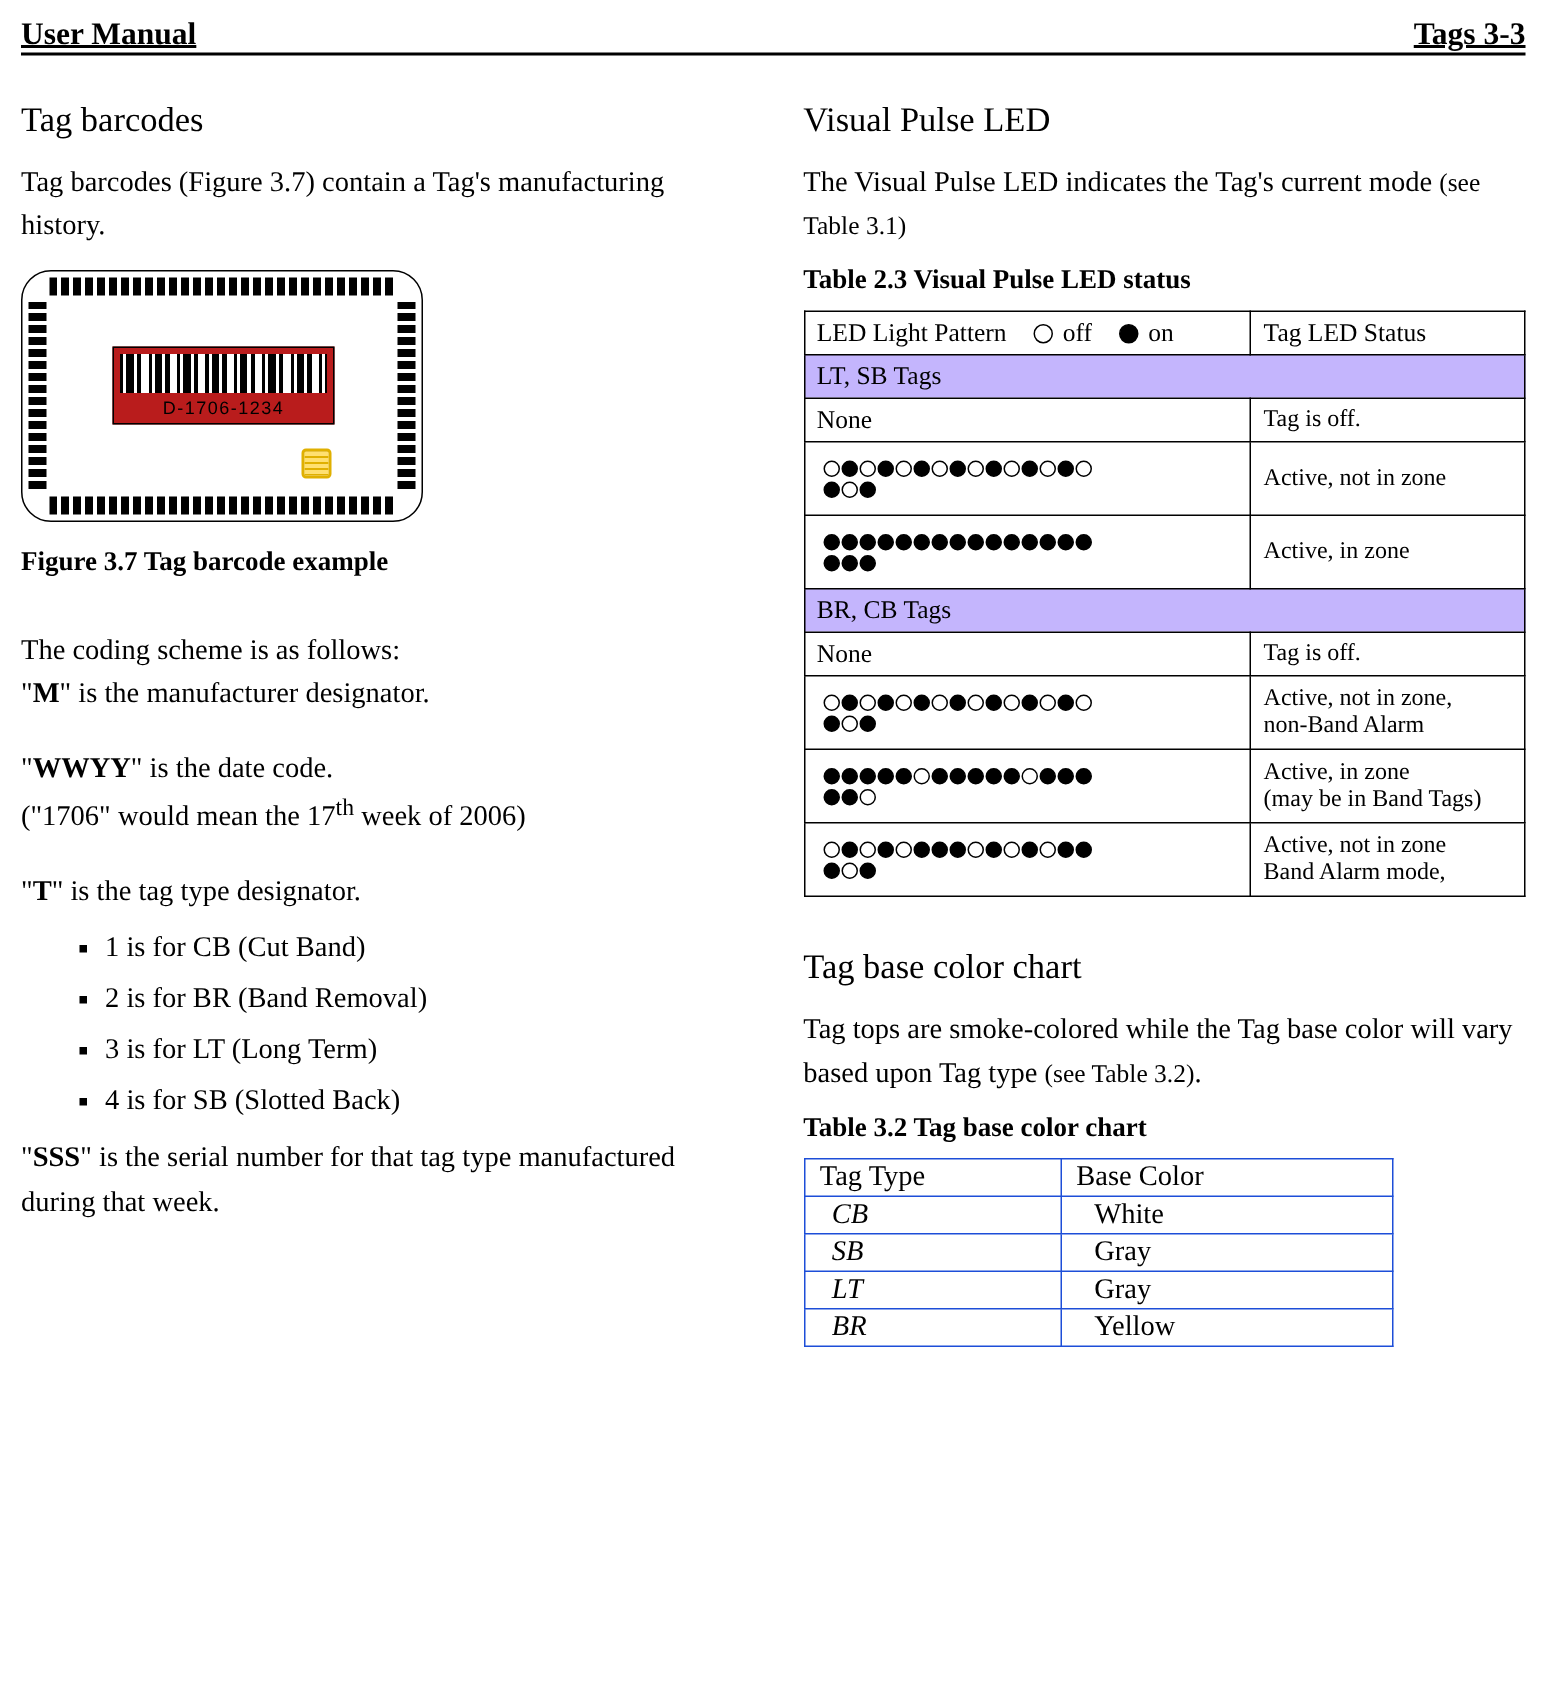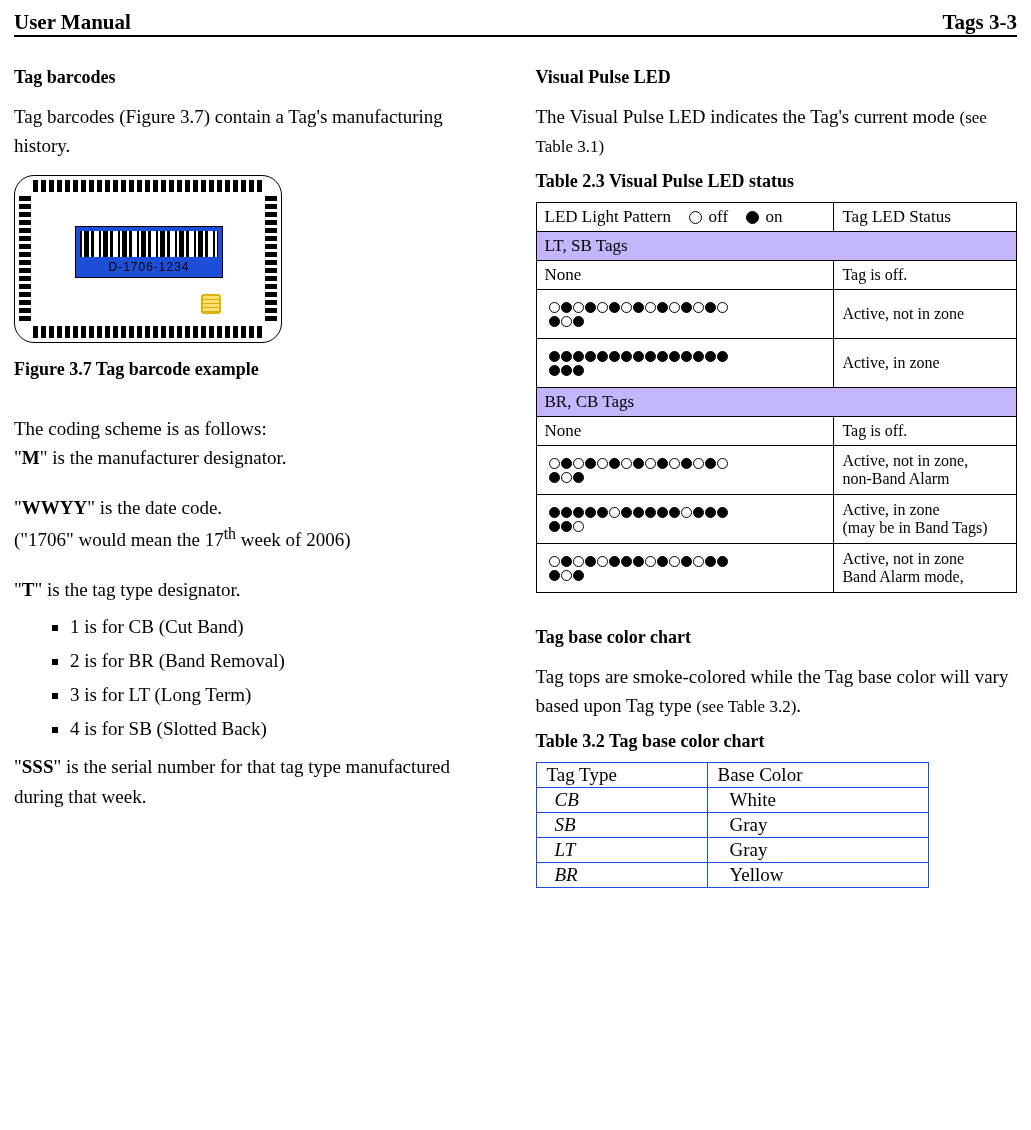--- a/index.html
+++ b/index.html
@@ -11,35 +11,36 @@
     width: 1031px;
     box-sizing: border-box;
     font-size: 19px;
   }
   .header {
     display: flex;
     justify-content: space-between;
     font-weight: bold;
     font-size: 21px;
     border-bottom: 2.5px solid #000;
+    text-decoration: underline;
     text-decoration-thickness: 2px;
     padding-bottom: 0px;
   }
   .cols {
     display: flex;
     gap: 40px;
     margin-top: 30px;
   }
   .col {
     flex: 1 1 0;
     min-width: 0;
   }
   h1 {
-    font-weight: bold;
-    font-size: 18px;
+    font-weight: normal;
+    font-size: 23px;
     margin: 0 0 14px 0;
   }
   .body-text {
     font-size: 19px;
     line-height: 1.55;
   }
   .figure-caption, .table-caption {
     font-weight: bold;
     font-size: 18px;
     margin: 4px 0 10px 0;
@@ -90,21 +91,21 @@
     background: repeating-linear-gradient(to bottom, #000 0 5px, #fff 5px 8px);
   }
   .fig-bars-v.right { left: auto; right: 4px; }
   .fig-inner {
     position: absolute;
     left: 60px;
     top: 50px;
     width: 146px;
     height: 50px;
     border: 1px solid #000;
-    background:#1d4ed8;
+    background:#b91c1c;
   }
   .fig-inner-bars {
     position:absolute; left:4px; right:4px; top:4px; height:26px;
     background: repeating-linear-gradient(to right, #000 0 2px, #fff 2px 4px, #000 4px 9px, #fff 9px 11px, #000 11px 14px, #fff 14px 19px);
   }
   .fig-inner-label {
     position:absolute; left:0; right:0; bottom:3px; text-align:center;
     font-family: Arial, sans-serif; font-size:12px; letter-spacing:1px;
   }
   .fig-chip {

